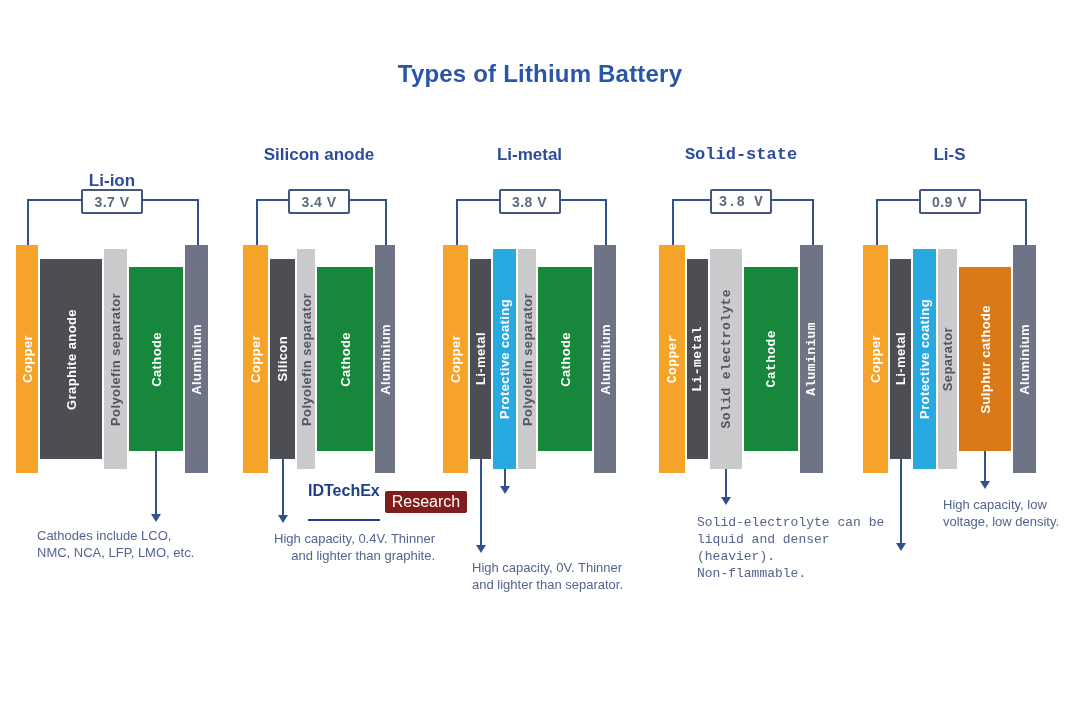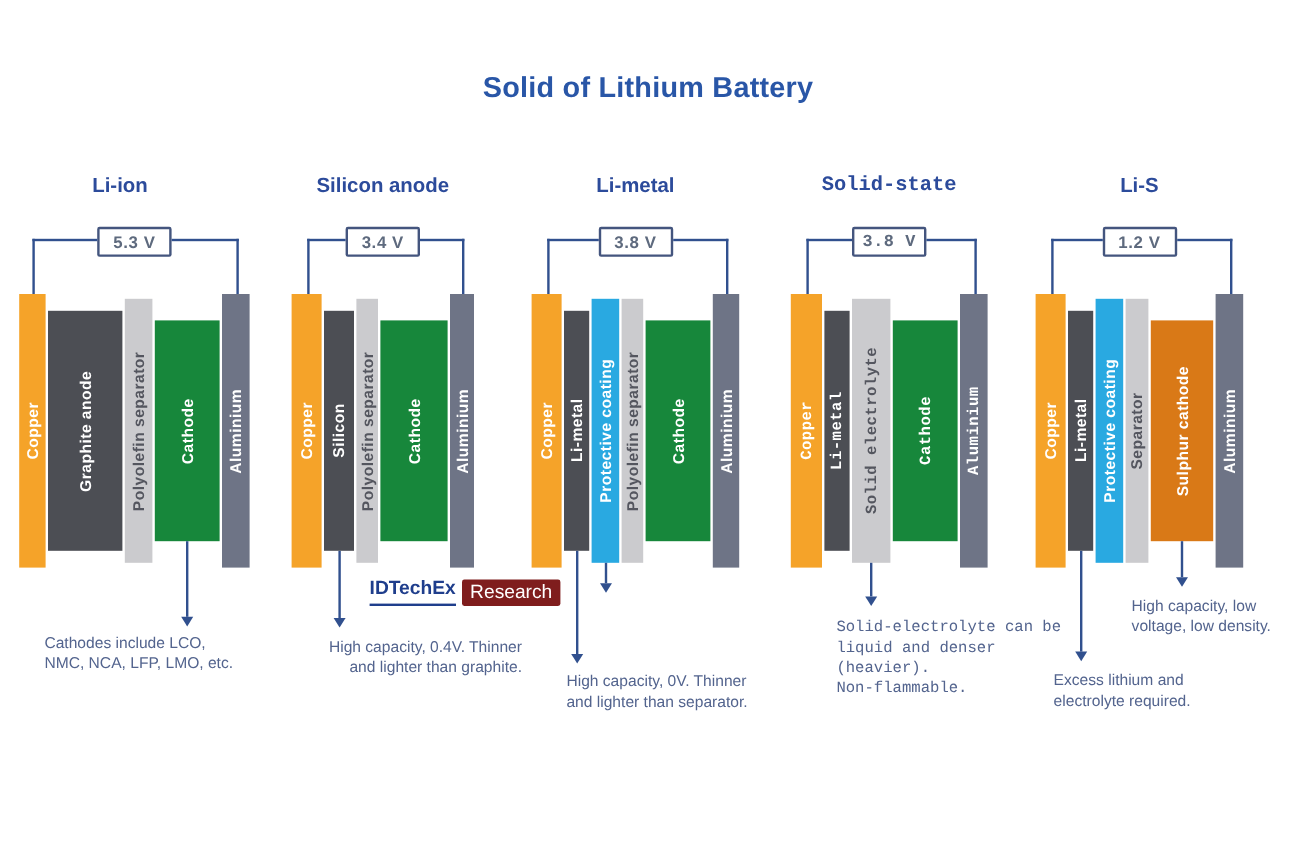--- a/index.html
+++ b/index.html
@@ -33,37 +33,37 @@
     border-left:5px solid transparent; border-right:5px solid transparent;
     border-top:8px solid #31508E;
   }
   .annotation {
     position:absolute; font-size:13px; line-height:1.32; color:#53648E;
     white-space:pre-line;
   }
   .watermark { position:absolute; left:308px; top:483px; display:flex; align-items:center; gap:5px; }
   .wm-brand {
     font-size:16px; font-weight:bold; color:#1F3E8C;
-    border-bottom:2px solid #1F3E8C; padding-bottom:3px; line-height:1.05;
+    border-bottom:2px solid #1F3E8C; padding-bottom:19px; line-height:1.05;
   }
   .wm-badge {
     font-size:16px; color:#ffffff; background:#7f1d1d; padding:2px 7px; border-radius:2px;
   }
 </style>
 </head>
 <body>
 
 <div class="canvas">
-  <div class="page-title">Solid of Lithium Battery</div>
+  <div class="page-title">Types of Lithium Battery</div>
 
   <div id="batteries-root">
       <div style="position: absolute; inset: 0px;">
-        <div class="battery-name" style="left: 100px;">Li-ion</div>
+        <div class="battery-name" style="left: 112px; margin-top: 26px;">Li-ion</div>
         <div class="vbox" style="left: 112px;">
-          <div>5.3 V</div>
+          <div>3.7 V</div>
         </div>
         <div class="wire" style="left: 27px; top: 199px; width: 54px; height: 2px;"></div>
         <div class="wire" style="left: 143px; top: 199px; width: 55.5px; height: 2px;"></div>
         <div class="wire" style="left: 27px; top: 199px; width: 2px; height: 48px;"></div>
         <div class="wire" style="left: 196.5px; top: 199px; width: 2px; height: 48px;"></div>
         <div class="layer" style="left: 16px; top: 245px; width: 22px; height: 228px; background: rgb(245, 163, 41);">
           <span class="layer-label" style="color: rgb(255, 255, 255);">Copper</span>
         </div>
         <div class="layer" style="left: 40px; top: 259px; width: 62px; height: 200px; background: rgb(76, 78, 84);">
           <span class="layer-label" style="color: rgb(255, 255, 255);">Graphite anode</span>
@@ -171,21 +171,21 @@
         </div>
         <div class="arrow-line" style="left: 725px; top: 469px; height: 28px;"></div>
         <div class="arrow-head" style="left: 721px; top: 497px;"></div>
         <div class="annotation" style="left: 697px; top: 514px; width: 200px;">Solid-electrolyte can be
 liquid and denser (heavier).
 Non-flammable.</div>
       </div>
       <div style="position: absolute; inset: 0px;">
         <div class="battery-name" style="left: 949.5px;">Li-S</div>
         <div class="vbox" style="left: 949.5px;">
-          <div>1.2 V</div>
+          <div>0.9 V</div>
         </div>
         <div class="wire" style="left: 875.5px; top: 199px; width: 43px; height: 2px;"></div>
         <div class="wire" style="left: 980.5px; top: 199px; width: 46px; height: 2px;"></div>
         <div class="wire" style="left: 875.5px; top: 199px; width: 2px; height: 48px;"></div>
         <div class="wire" style="left: 1024.5px; top: 199px; width: 2px; height: 48px;"></div>
         <div class="layer" style="left: 863px; top: 245px; width: 25px; height: 228px; background: rgb(245, 163, 41);">
           <span class="layer-label" style="color: rgb(255, 255, 255);">Copper</span>
         </div>
         <div class="layer" style="left: 890px; top: 259px; width: 21px; height: 200px; background: rgb(76, 78, 84);">
           <span class="layer-label" style="color: rgb(255, 255, 255);">Li-metal</span>
@@ -201,22 +201,20 @@
         </div>
         <div class="layer" style="left: 1013px; top: 245px; width: 23px; height: 228px; background: rgb(110, 116, 134);">
           <span class="layer-label" style="color: rgb(255, 255, 255);">Aluminium</span>
         </div>
         <div class="arrow-line" style="left: 984px; top: 451px; height: 30px;"></div>
         <div class="arrow-head" style="left: 980px; top: 481px;"></div>
         <div class="annotation" style="left: 943px; top: 496px; width: 145px;">High capacity, low
 voltage, low density.</div>
         <div class="arrow-line" style="left: 899.5px; top: 459px; height: 84px;"></div>
         <div class="arrow-head" style="left: 895.5px; top: 543px;"></div>
-        <div class="annotation" style="left: 878px; top: 558px; width: 150px;">Excess lithium and
-electrolyte required.</div>
       </div>
     </div>
 
   <div class="watermark">
     <span class="wm-brand">IDTechEx</span>
     <span class="wm-badge">Research</span>
   </div>
 </div>
 
 </body></html>

